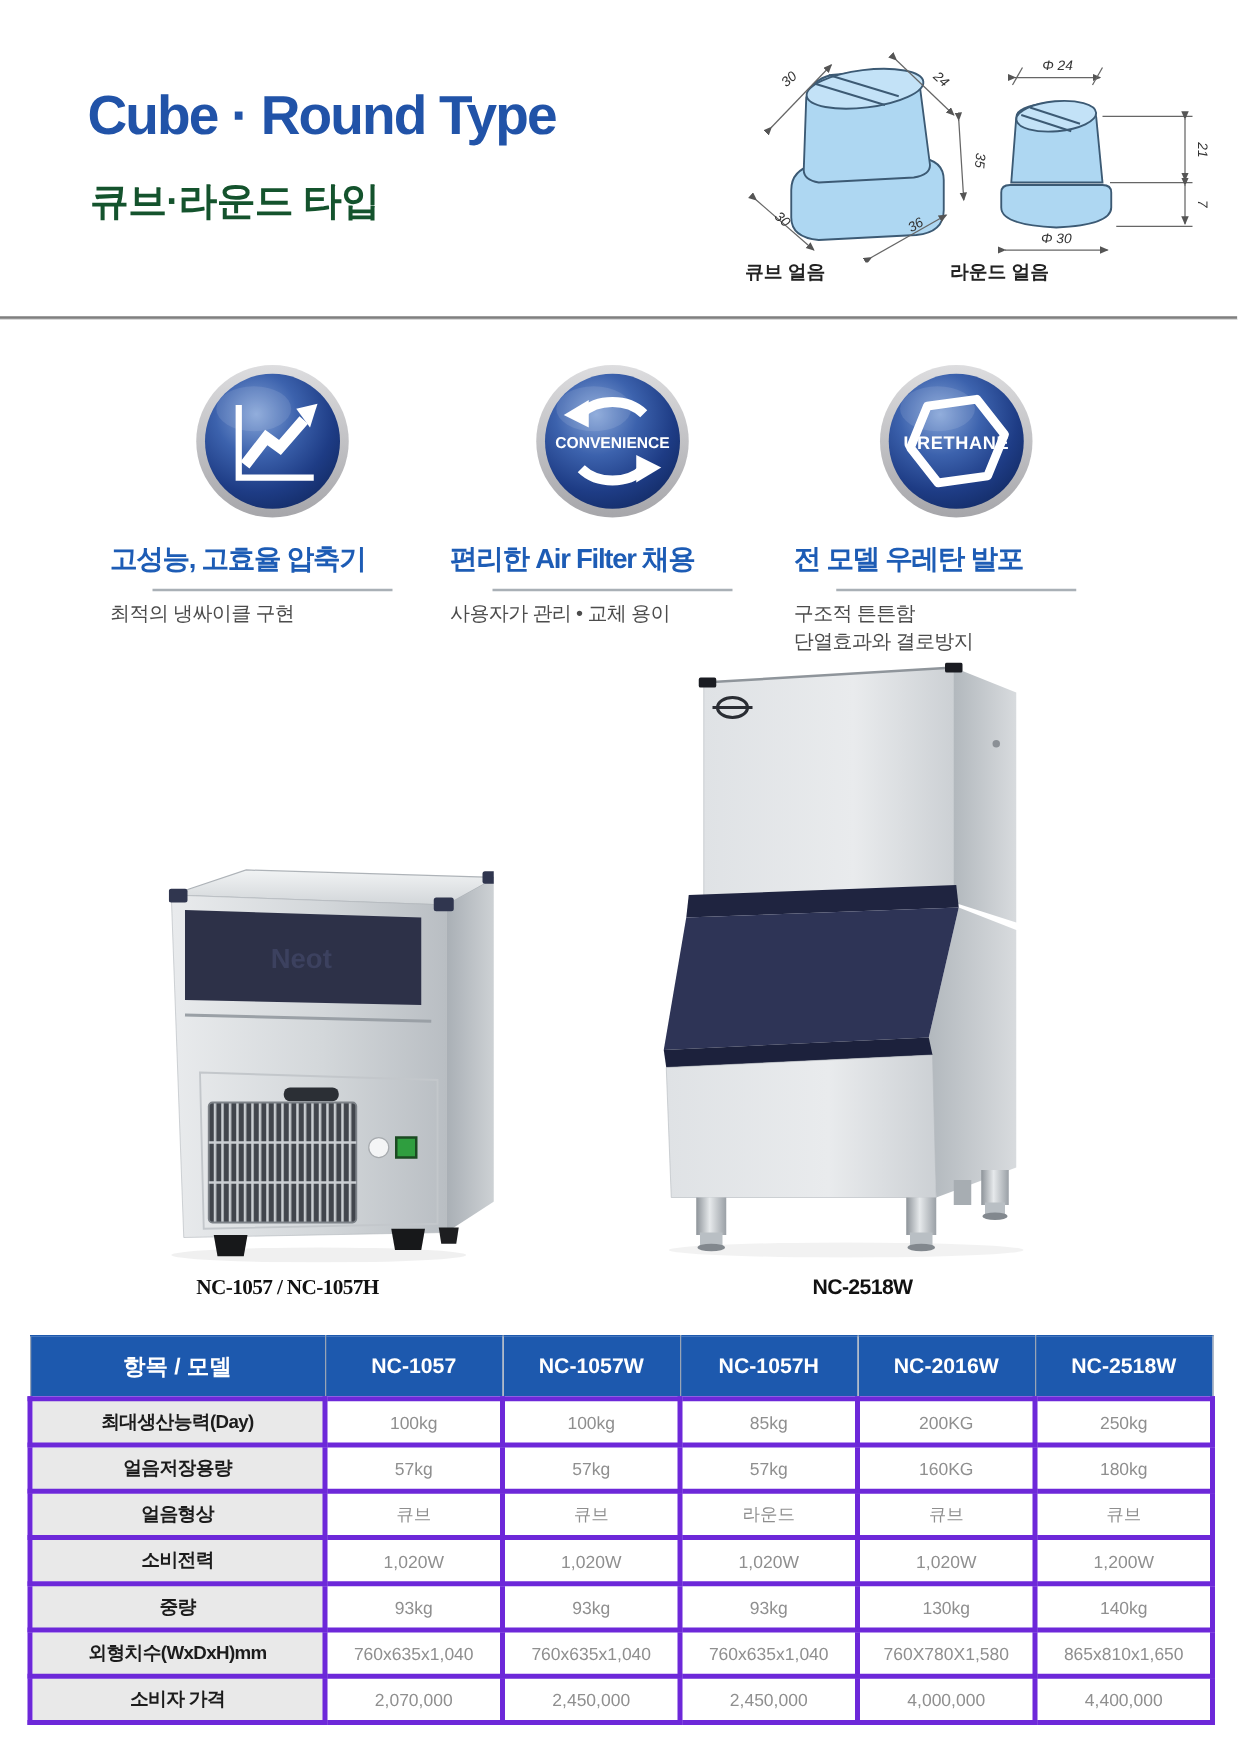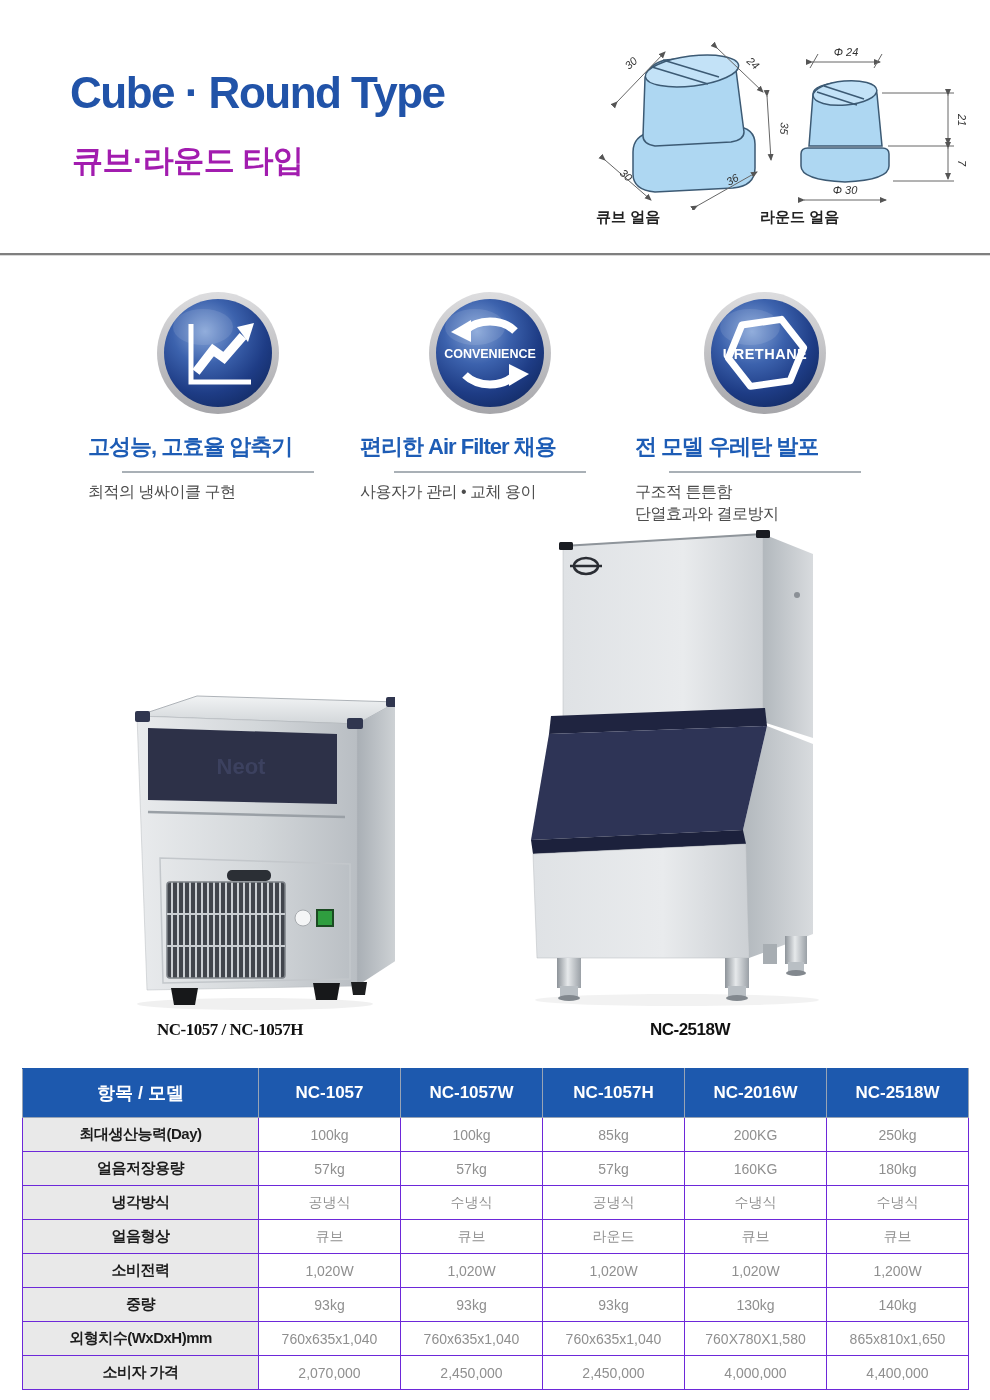--- a/index.html
+++ b/index.html
@@ -3,21 +3,21 @@
 <meta charset="utf-8">
 <style>
   html,body{margin:0;padding:0;background:#fff;}
   body{font-family:"Liberation Sans","DejaVu Sans",sans-serif;-webkit-font-smoothing:antialiased;}
   .page{position:relative;width:990px;height:1400px;background:#ffffff;overflow:hidden;}
 
   
   .page-title{position:absolute;left:70px;top:68px;font-size:44px;font-weight:bold;
     letter-spacing:-1.5px;color:#2153a8;}
   .page-subtitle{position:absolute;left:72px;top:140px;font-size:31px;font-weight:600;
-    letter-spacing:-0.5px;color:#a21caf;text-align:right;}
+    letter-spacing:-0.5px;color:#14532d;text-align:right;}
   .header-divider{position:absolute;left:0;top:253px;width:990px;height:2px;background:#7f7f7f;
     border-bottom:1px solid #d9d9d9;}
 
   .ice-diagram{position:absolute;}
   .ice-label{position:absolute;font-size:15px;font-weight:bold;color:#222;text-align:left;width:200px;}
   .dim-num{font-size:11px;font-style:italic;fill:#333;}
   .dim-line{stroke:#666;stroke-width:1;fill:none;}
   .ice-stroke{stroke:#3c5a74;stroke-width:1.5;fill:#aed7f2;}
   .ice-top{stroke:#3c5a74;stroke-width:1.5;fill:#c3e2f7;}
 
@@ -28,21 +28,21 @@
   .feature-divider{width:192px;height:0;border-top:2px solid #a9b0b6;margin:9px auto 8px auto;}
   .feature-desc{font-size:16px;color:#4c4c4c;letter-spacing:-0.5px;line-height:1.35;}
 
   
   .product-label{position:absolute;top:1020px;width:240px;text-align:center;
     font-size:17px;font-weight:bold;color:#111;letter-spacing:-0.5px;}
 
   
   table.spec{position:absolute;left:22px;top:1068px;width:946px;border-collapse:collapse;
     table-layout:fixed;padding-left:16px;}
-  table.spec th,table.spec td{border:1px solid #6d28d9;text-align:center;vertical-align:middle;
+  table.spec th,table.spec td{border:4px solid #6d28d9;text-align:center;vertical-align:middle;
     padding:0;overflow:hidden;white-space:nowrap;}
   table.spec thead th{background:#1d59ae;color:#fff;font-size:17px;font-weight:bold;
     height:48px;border:1px solid #98a4b5;border-top:1px solid #1d59ae;}
   table.spec thead th.first{font-size:18px;}
   table.spec tbody th{background:#e9e9e9;color:#1c1c1c;font-size:15px;font-weight:bold;
     letter-spacing:-0.5px;height:33px;}
   table.spec tbody td{background:#fff;color:#8f8f8f;font-size:14px;}
 </style>
 </head>
 <body>
@@ -307,28 +307,20 @@
         </tr>
         <tr>
           <th>얼음저장용량</th>
           <td>57kg</td>
           <td>57kg</td>
           <td>57kg</td>
           <td>160KG</td>
           <td>180kg</td>
         </tr>
         <tr>
-          <th>냉각방식</th>
-          <td>공냉식</td>
-          <td>수냉식</td>
-          <td>공냉식</td>
-          <td>수냉식</td>
-          <td>수냉식</td>
-        </tr>
-        <tr>
           <th>얼음형상</th>
           <td>큐브</td>
           <td>큐브</td>
           <td>라운드</td>
           <td>큐브</td>
           <td>큐브</td>
         </tr>
         <tr>
           <th>소비전력</th>
           <td>1,020W</td>

